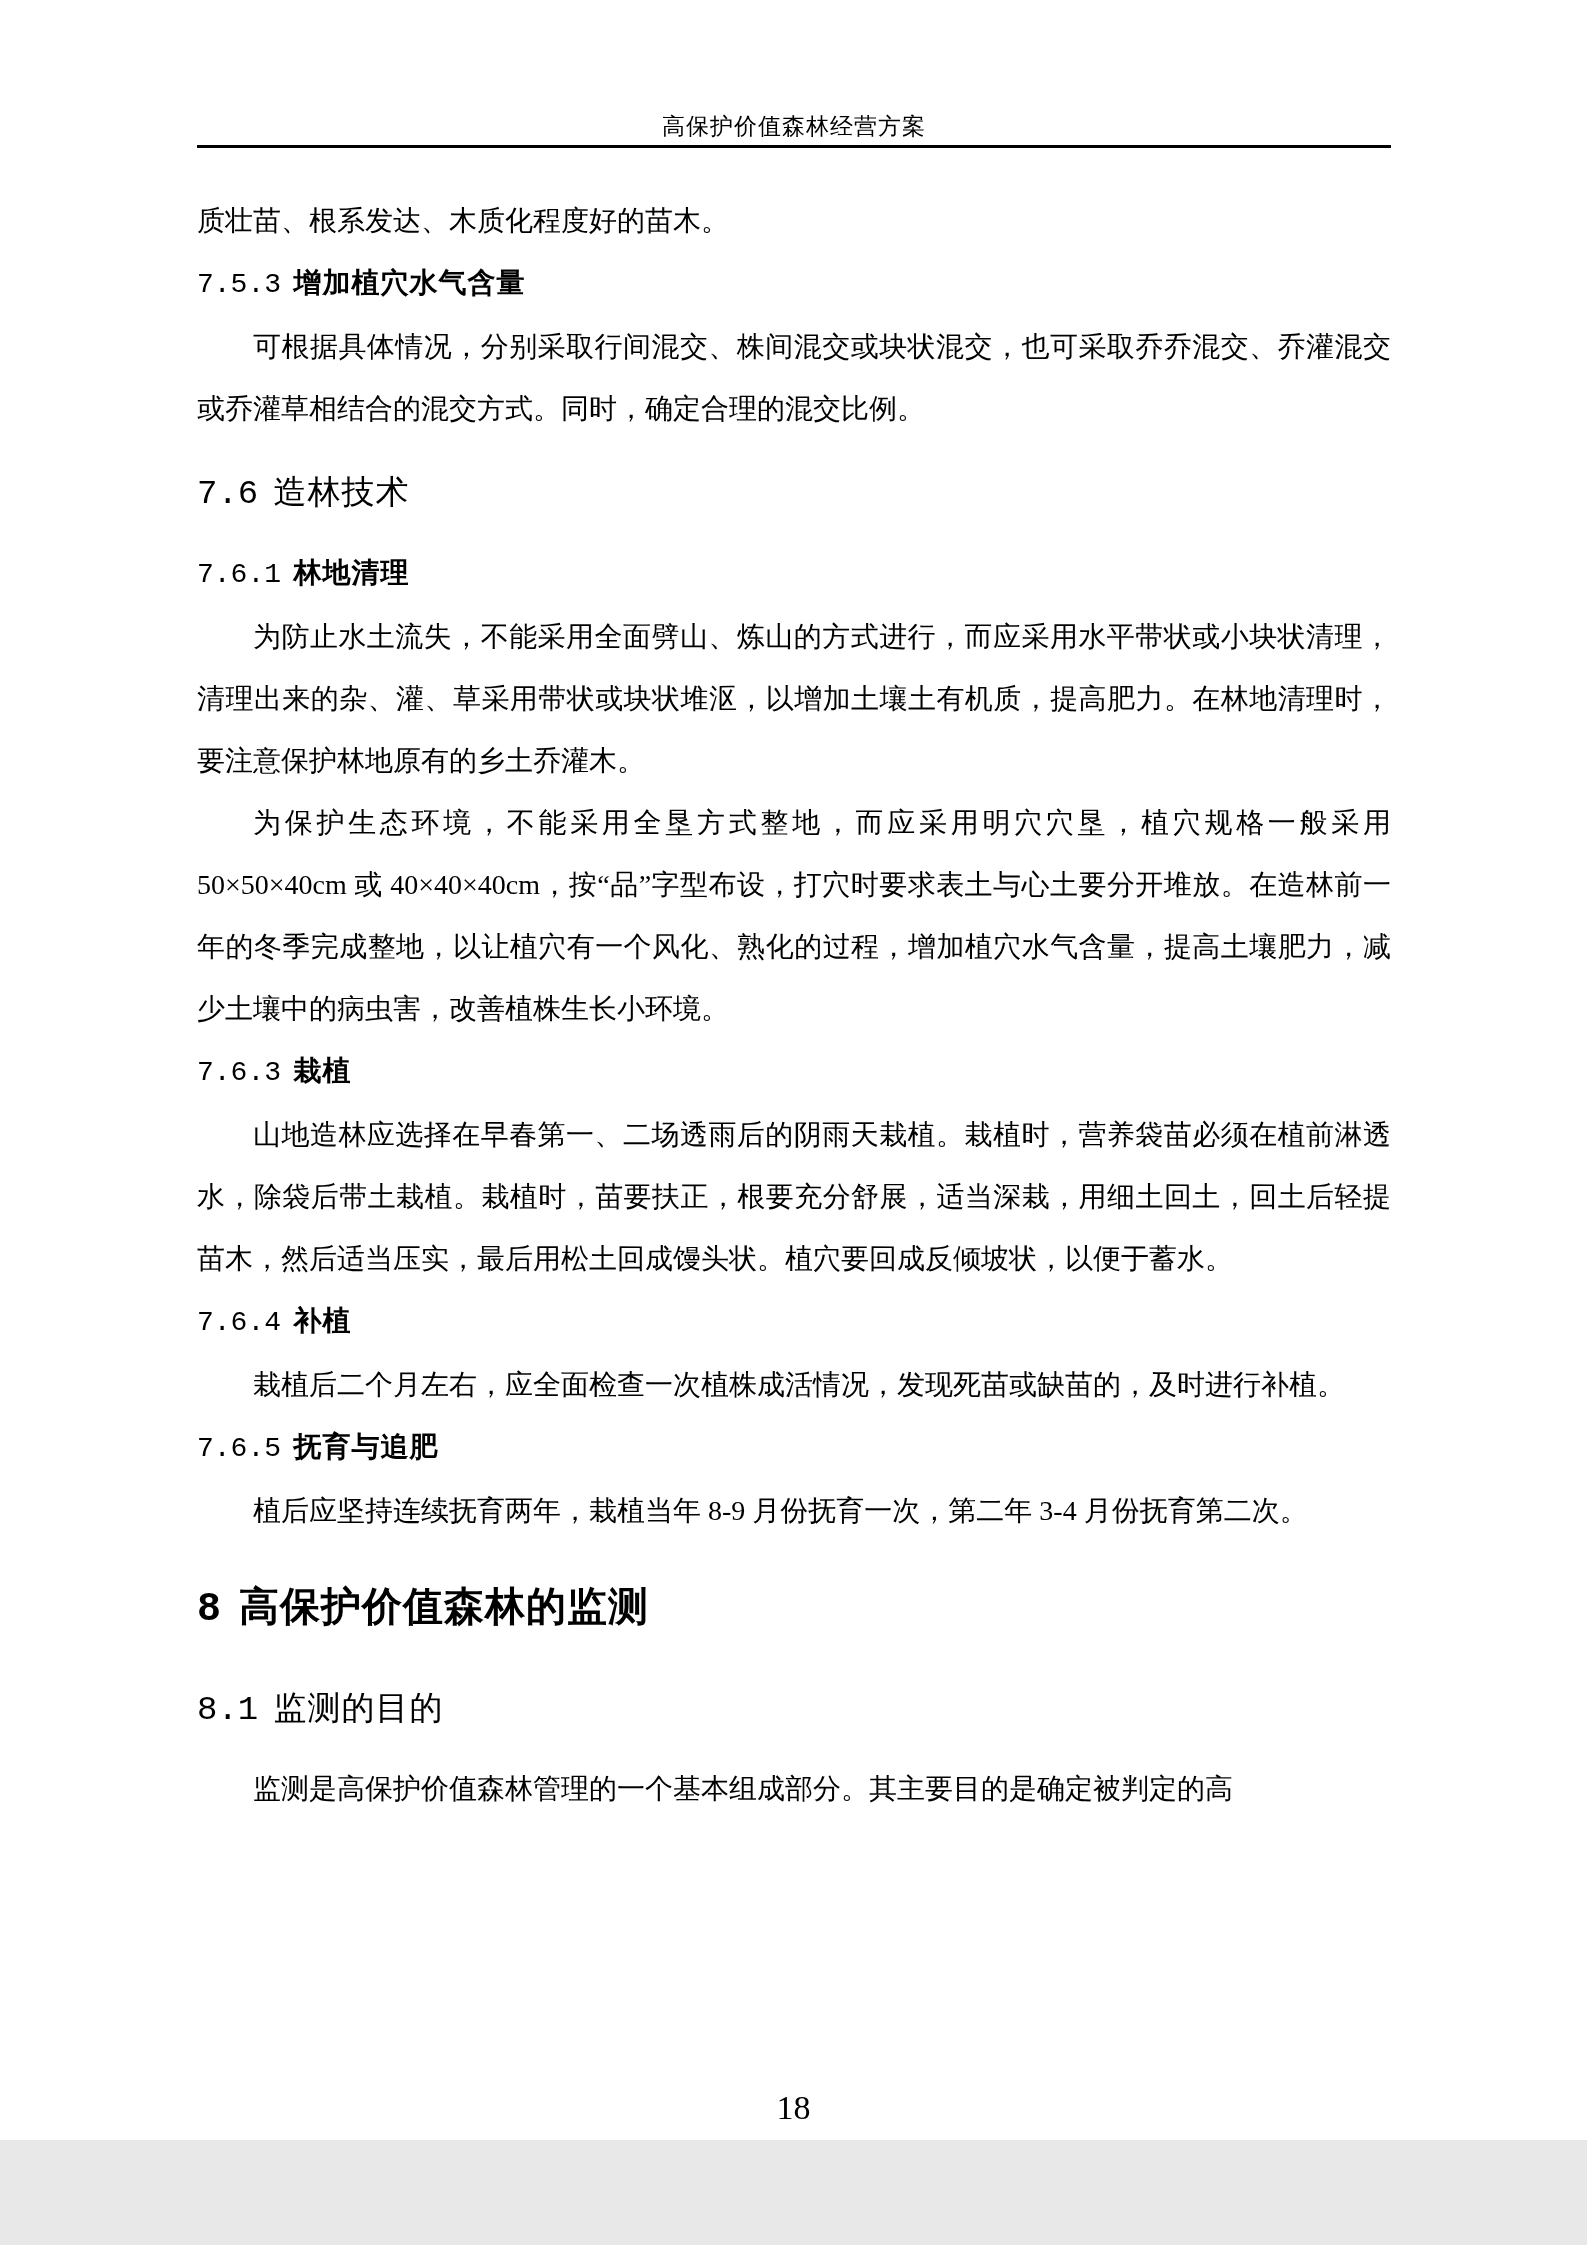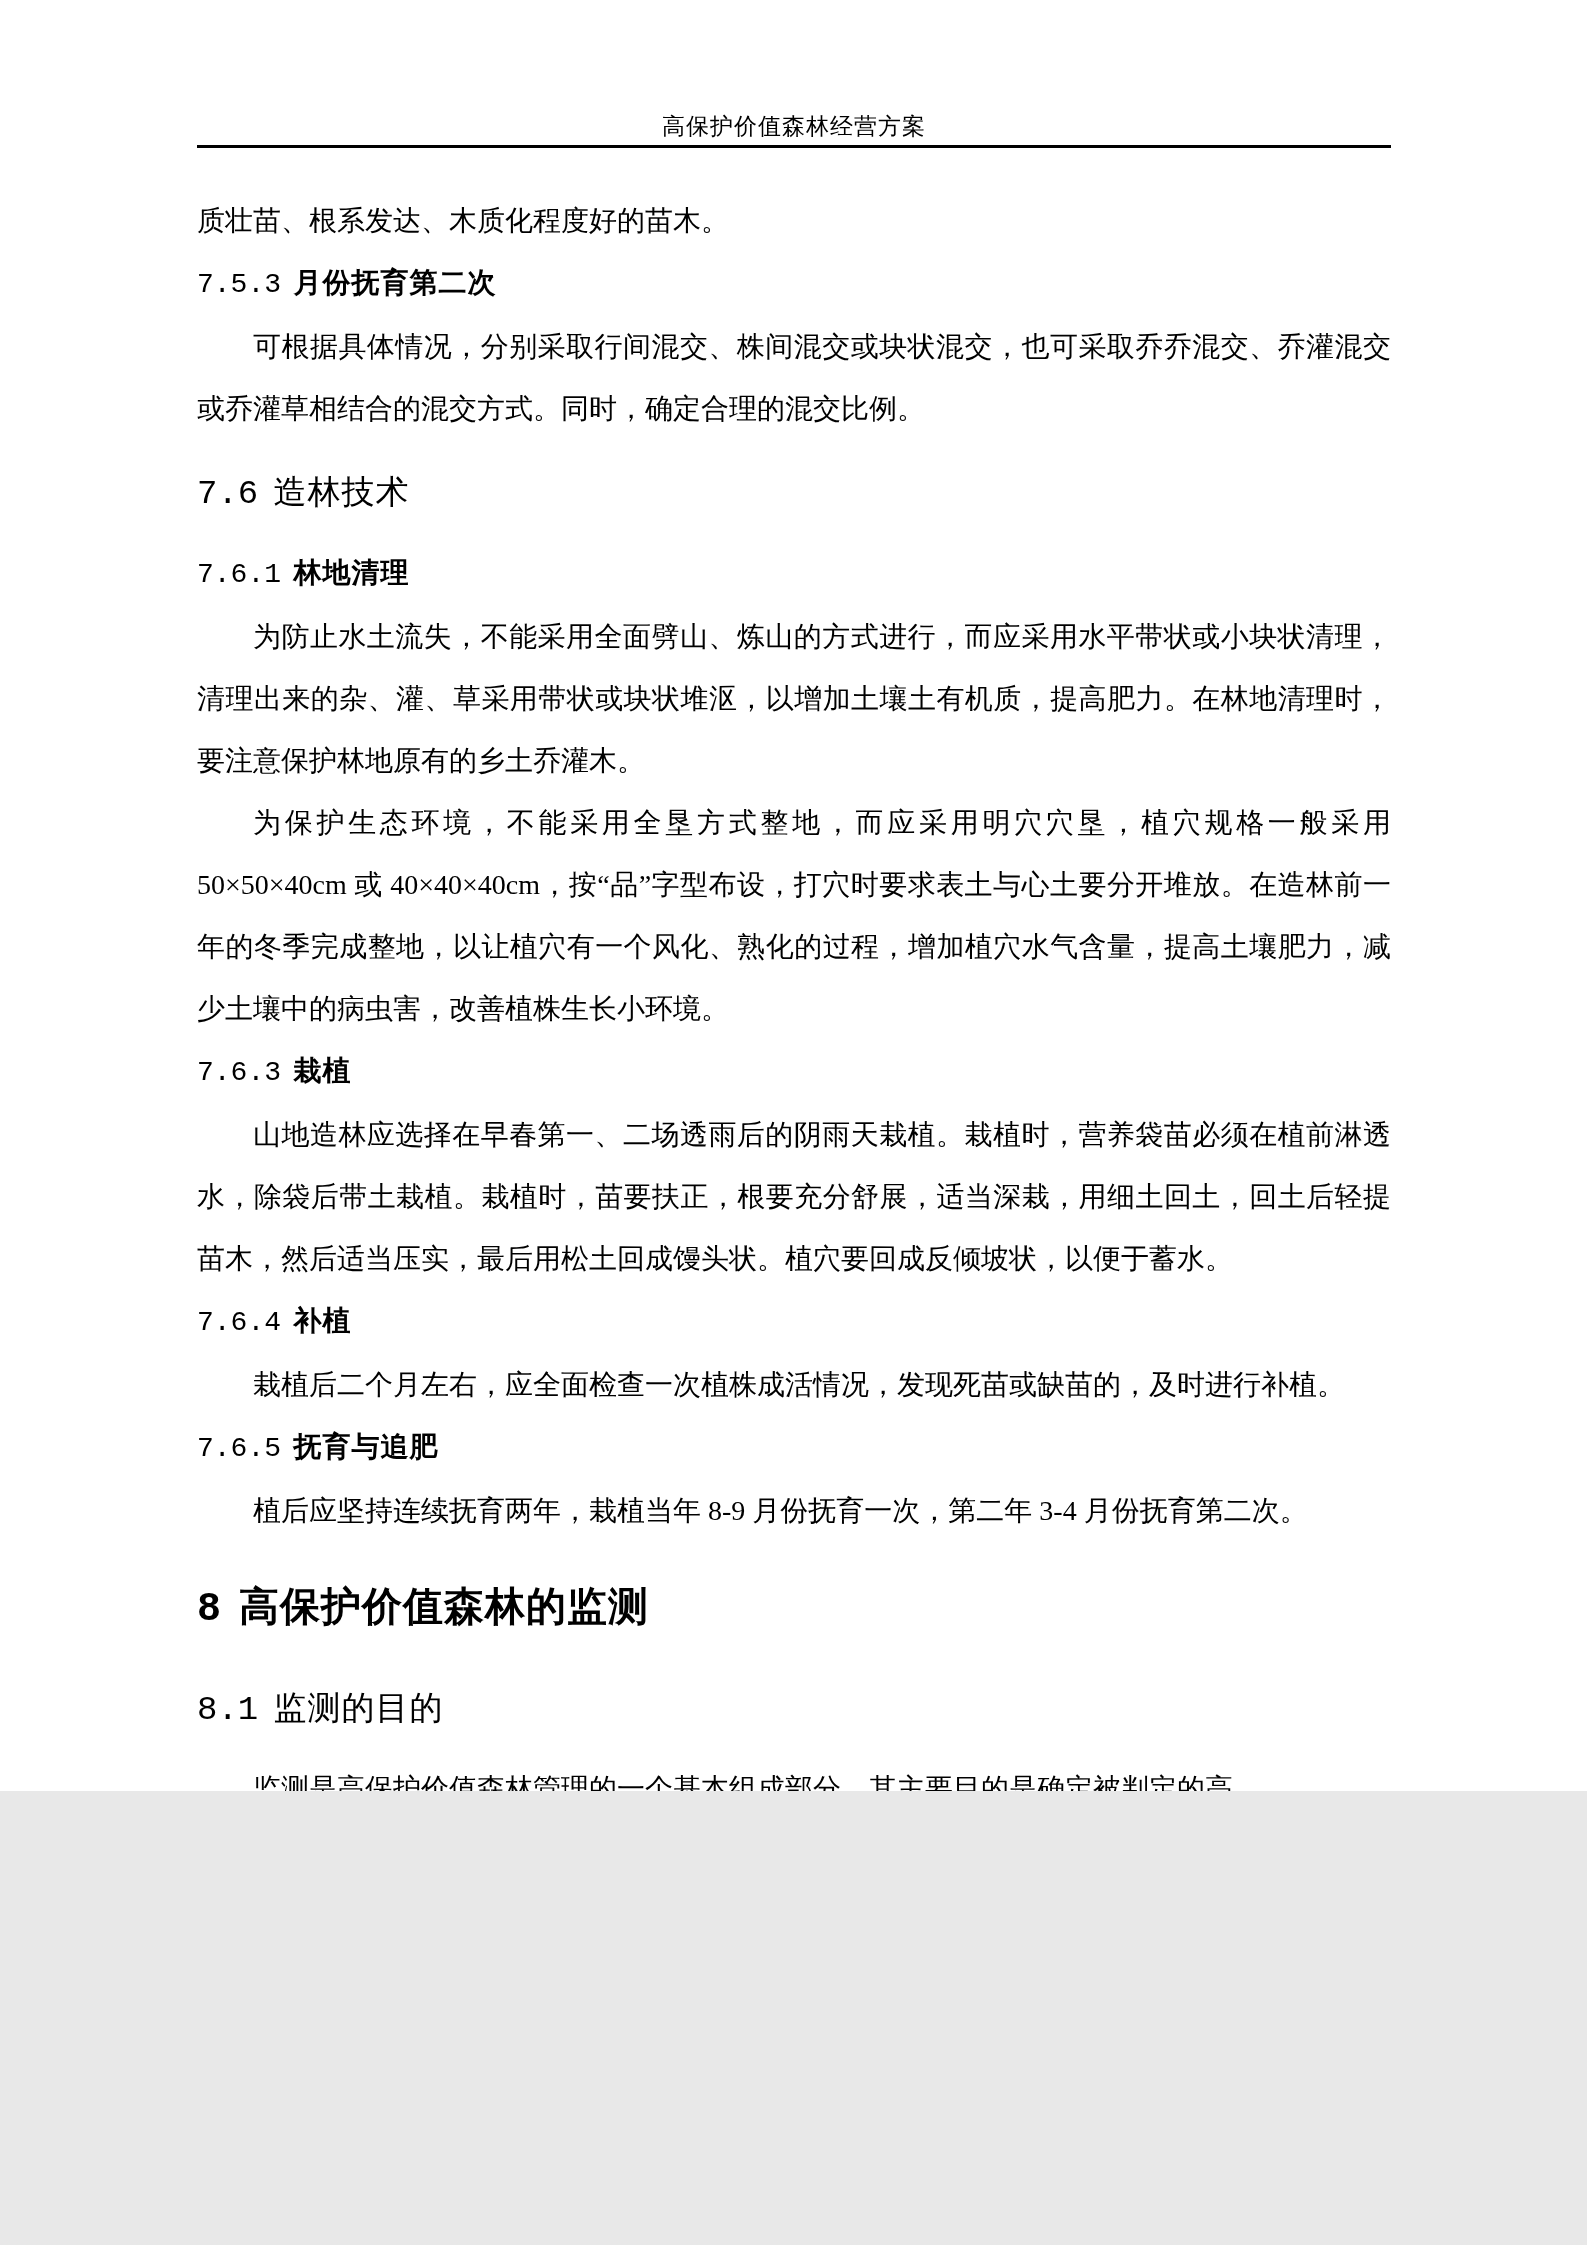--- a/index.html
+++ b/index.html
@@ -1,18 +1,18 @@
 <!DOCTYPE html>
 <html lang="zh"><head>
 <meta charset="utf-8">
 <style>
   html,body{margin:0;padding:0;background:#e8e8e8;}
   .page{
     position:relative;
-    width:1587px;height:1791px;
+    width:1587px;height:2140px;
     margin:0 auto;
     background:#ffffff;
     overflow:hidden;
     font-family:"Liberation Serif","DejaVu Serif",serif;
     color:#000;
   }
   
   .doc-header{
     margin:0 196px 0 197px;
     padding-top:114px;
@@ -88,21 +88,21 @@
 <body>
 
 <div class="page">
 
   <div class="doc-header">
     <span class="title">高保护价值森林经营方案</span>
   </div>
 
   <div class="content" id="content">
       <p class="body-cont">质壮苗、根系发达、木质化程度好的苗木。</p>
-      <div class="hd3"><span class="h-num">7.5.3</span><span class="h-txt">月份抚育第二次</span></div>
+      <div class="hd3"><span class="h-num">7.5.3</span><span class="h-txt">增加植穴水气含量</span></div>
       <p class="body-p">可根据具体情况，分别采取行间混交、株间混交或块状混交，也可采取乔乔混交、乔灌混交或乔灌草相结合的混交方式。同时，确定合理的混交比例。</p>
       <div class="hd2"><span class="h-num">7.6</span><span class="h-txt">造林技术</span></div>
       <div class="hd3"><span class="h-num">7.6.1</span><span class="h-txt">林地清理</span></div>
       <p class="body-p">为防止水土流失，不能采用全面劈山、炼山的方式进行，而应采用水平带状或小块状清理，清理出来的杂、灌、草采用带状或块状堆沤，以增加土壤土有机质，提高肥力。在林地清理时，要注意保护林地原有的乡土乔灌木。</p>
       <p class="body-p">为保护生态环境，不能采用全垦方式整地，而应采用明穴穴垦，植穴规格一般采用 50×50×40cm 或 40×40×40cm，按“品”字型布设，打穴时要求表土与心土要分开堆放。在造林前一年的冬季完成整地，以让植穴有一个风化、熟化的过程，增加植穴水气含量，提高土壤肥力，减少土壤中的病虫害，改善植株生长小环境。</p>
       <div class="hd3"><span class="h-num">7.6.3</span><span class="h-txt">栽植</span></div>
       <p class="body-p">山地造林应选择在早春第一、二场透雨后的阴雨天栽植。栽植时，营养袋苗必须在植前淋透水，除袋后带土栽植。栽植时，苗要扶正，根要充分舒展，适当深栽，用细土回土，回土后轻提苗木，然后适当压实，最后用松土回成馒头状。植穴要回成反倾坡状，以便于蓄水。</p>
       <div class="hd3"><span class="h-num">7.6.4</span><span class="h-txt">补植</span></div>
       <p class="body-p">栽植后二个月左右，应全面检查一次植株成活情况，发现死苗或缺苗的，及时进行补植。</p>
       <div class="hd3"><span class="h-num">7.6.5</span><span class="h-txt">抚育与追肥</span></div>

